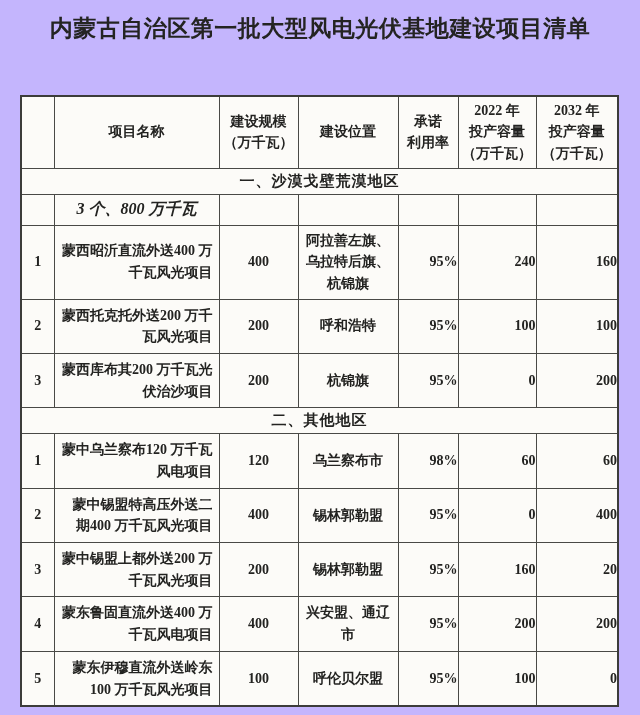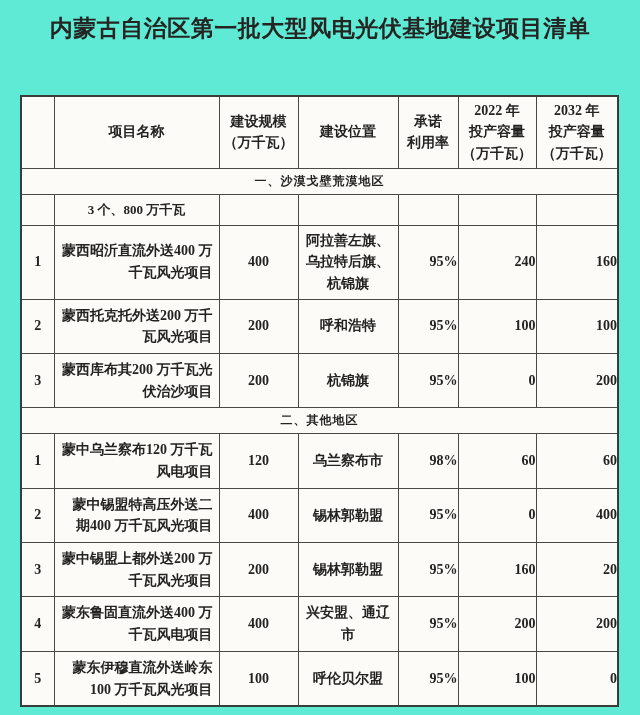--- a/index.html
+++ b/index.html
@@ -6,21 +6,21 @@
   html, body { width: 640px; }
   body {
     font-family: "Liberation Serif", "DejaVu Serif", serif;
     background: #fbfaf7;
     color: #1d1d1b;
   }
   .page {
     position: relative;
     width: 640px;
     height: 715px;
-    background: #5eead4;
+    background: #c4b5fd;
     overflow: hidden;
   }
   .doc-title {
     margin-top: 13px;
     text-align: center;
     font-size: 23px;
     font-weight: 700;
     letter-spacing: 0.5px;
     color: #242422;
   }
@@ -45,29 +45,30 @@
   .project-table thead tr { height: 72px; }
   .project-table th {
     text-align: center;
     white-space: pre-line;
     line-height: 1.55;
     font-size: 14px;
   }
   tr.section-row { height: 26px; }
   td.section-cell {
     text-align: center;
-    font-size: 12px;
+    font-size: 15px;
     letter-spacing: 1px;
     padding: 2px 0;
   }
   tr.summary-row { height: 31px; }
   td.summary-cell {
     text-align: center;
-    font-size: 13px;
+    font-size: 16px;
     padding: 2px 4px;
+    font-style: italic;
   }
   tr.data-row { height: 48px; }
   td.c-index { text-align: center; }
   td.c-name  { text-align: right; padding: 5px 6px; line-height: 1.55; margin-top: 16px; }
   td.c-scale { text-align: center; }
   td.c-loc   { text-align: center; padding: 4px 6px; line-height: 1.55; }
   td.c-rate, td.c-y2022, td.c-y2023 { text-align: right; }
 </style>
 </head>
 <body>

